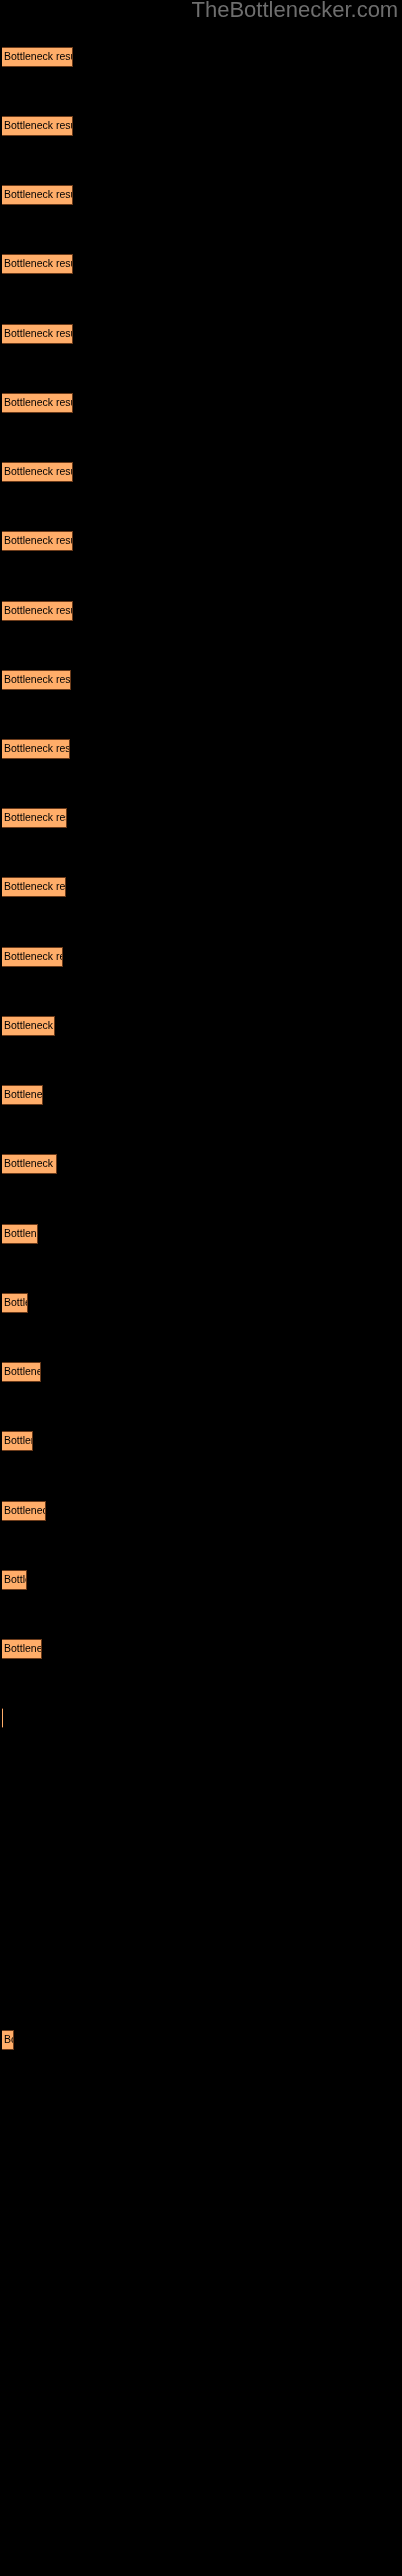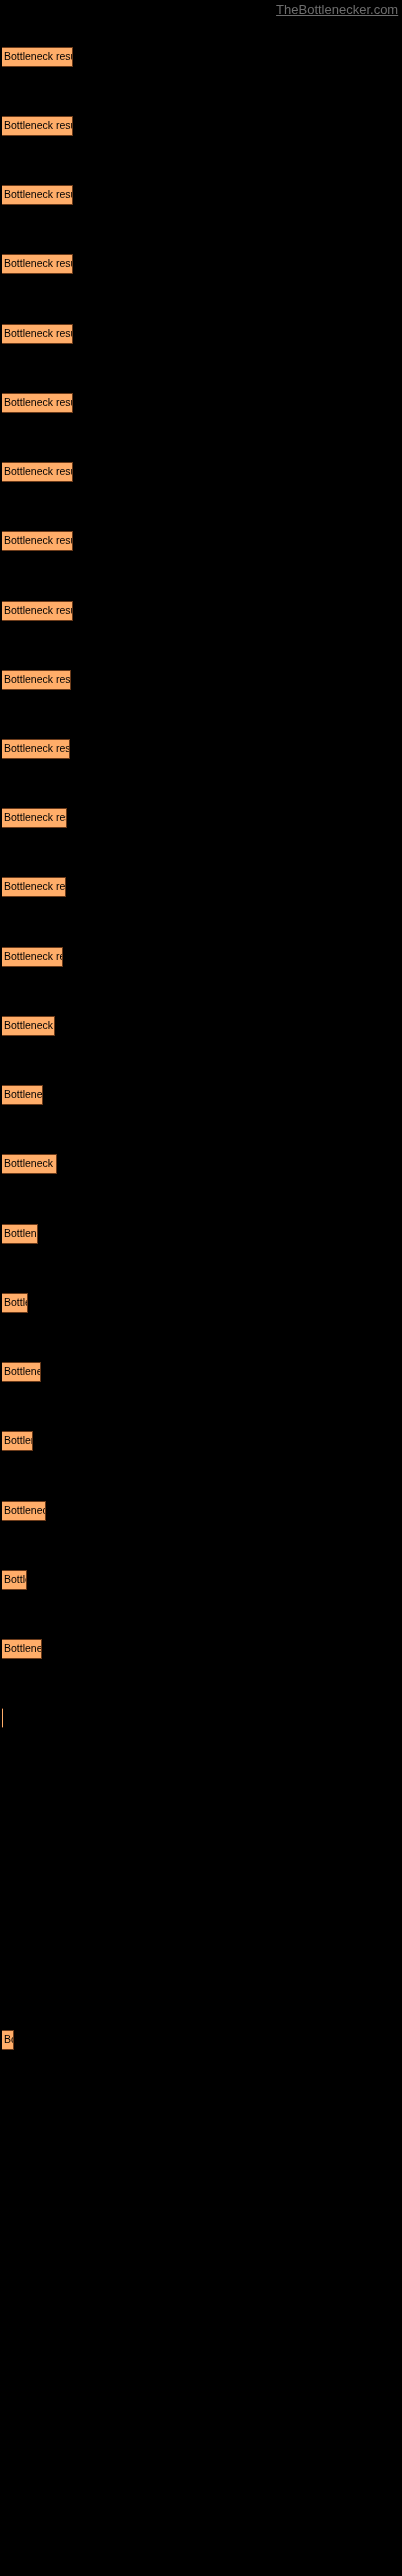--- a/index.html
+++ b/index.html
@@ -12,27 +12,26 @@
     width: 403px;
     height: 2576px;
     background: #000000;
     overflow: hidden;
     font-family: "Liberation Sans", sans-serif;
   }
   #site-title {
     position: absolute;
     top: 0px;
     right: 4.8px;
-    font-size: 13px;
+    font-size: 22px;
     line-height: 19.3px;
     color: #6e6e6e;
     font-family: "Liberation Sans", sans-serif;
     white-space: nowrap;
     letter-spacing: 0px;
-    text-decoration: underline;
   }
   #bars {
     position: absolute;
     left: 0px;
     top: 0px;
     width: 403px;
     height: 2576px;
   }
   .bar {
     position: absolute;

